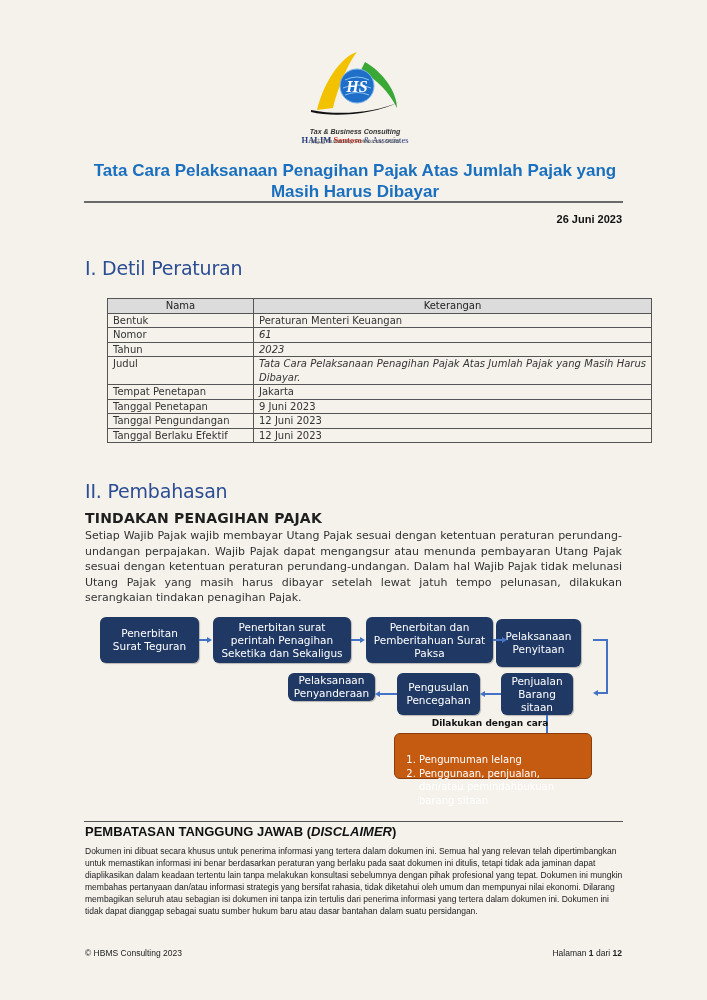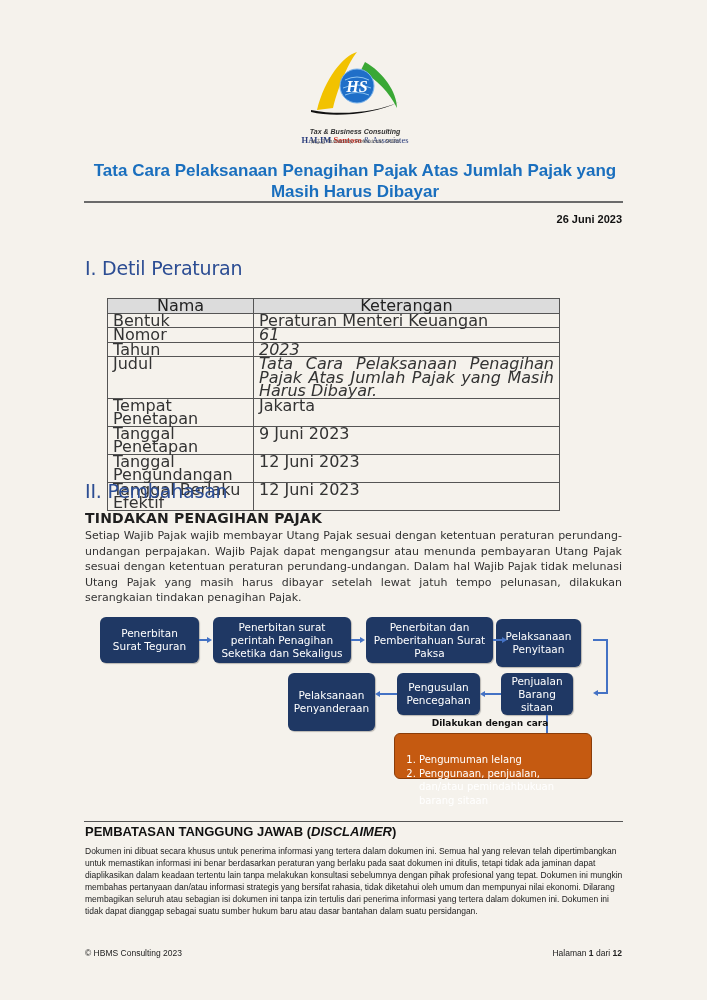--- a/index.html
+++ b/index.html
@@ -46,22 +46,22 @@
       left: 85px; font-size: 19px; font-weight: normal; color: #2c4d93;
       font-family: "DejaVu Sans", sans-serif; letter-spacing: -0.2px;
     }
     .sub-h {
       left: 85px; top: 510px; font-size: 14px; font-weight: bold; color: #1f1f1f;
       font-family: "DejaVu Sans", sans-serif; letter-spacing: 0.2px;
     }
 
     
     .reg-table {
-      left: 107px; top: 298px; width: 453px;
-      border-collapse: collapse; font-size: 16px; color: #333;
+      left: 107px; top: 298px; width: 545px;
+      border-collapse: collapse; font-size: 10px; color: #333;
       font-family: "DejaVu Sans", sans-serif;
     }
     .reg-table th, .reg-table td {
       border: 1px solid #555; padding: 0 5px; line-height: 13.5px; vertical-align: top;
       font-weight: normal;
     }
     .reg-table th { background: #dcdcdc; text-align: center; color: #222; }
     .reg-table td.k { width: 135px; }
     .reg-table td.it { font-style: italic; text-align: justify; }
 
@@ -192,21 +192,21 @@
   <div class="arrow-line" style="left:351px;top:639px;width:10px;height:2px"></div>
   <div class="ahead-r" style="left:360px;top:637px"></div>
   <div class="arrow-line" style="left:493px;top:639px;width:10px;height:2px"></div>
   <div class="ahead-r" style="left:502px;top:637px"></div>
 
   <div class="arrow-line" style="left:593px;top:639px;width:14px;height:2px"></div>
   <div class="arrow-line" style="left:606px;top:639px;width:2px;height:55px"></div>
   <div class="arrow-line" style="left:598px;top:692px;width:10px;height:2px"></div>
   <div class="ahead-l" style="left:593px;top:690px"></div>
 
-  <div class="fbox" style="left:288px;top:673px;width:87px;height:58px">Pelaksanaan Penyanderaan</div>
+  <div class="fbox" style="left:288px;top:673px;width:87px;height:28px">Pelaksanaan Penyanderaan</div>
   <div class="fbox" style="left:397px;top:673px;width:83px;height:42px">Pengusulan Pencegahan</div>
   <div class="fbox" style="left:501px;top:673px;width:72px;height:42px">Penjualan Barang sitaan</div>
 
   <div class="arrow-line" style="left:485px;top:693px;width:16px;height:2px"></div>
   <div class="ahead-l" style="left:480px;top:691px"></div>
   <div class="arrow-line" style="left:380px;top:693px;width:17px;height:2px"></div>
   <div class="ahead-l" style="left:375px;top:691px"></div>
 
   <div class="arrow-line" style="left:546px;top:715px;width:2px;height:18px"></div>
   <div class="flow-caption">Dilakukan dengan cara</div>

